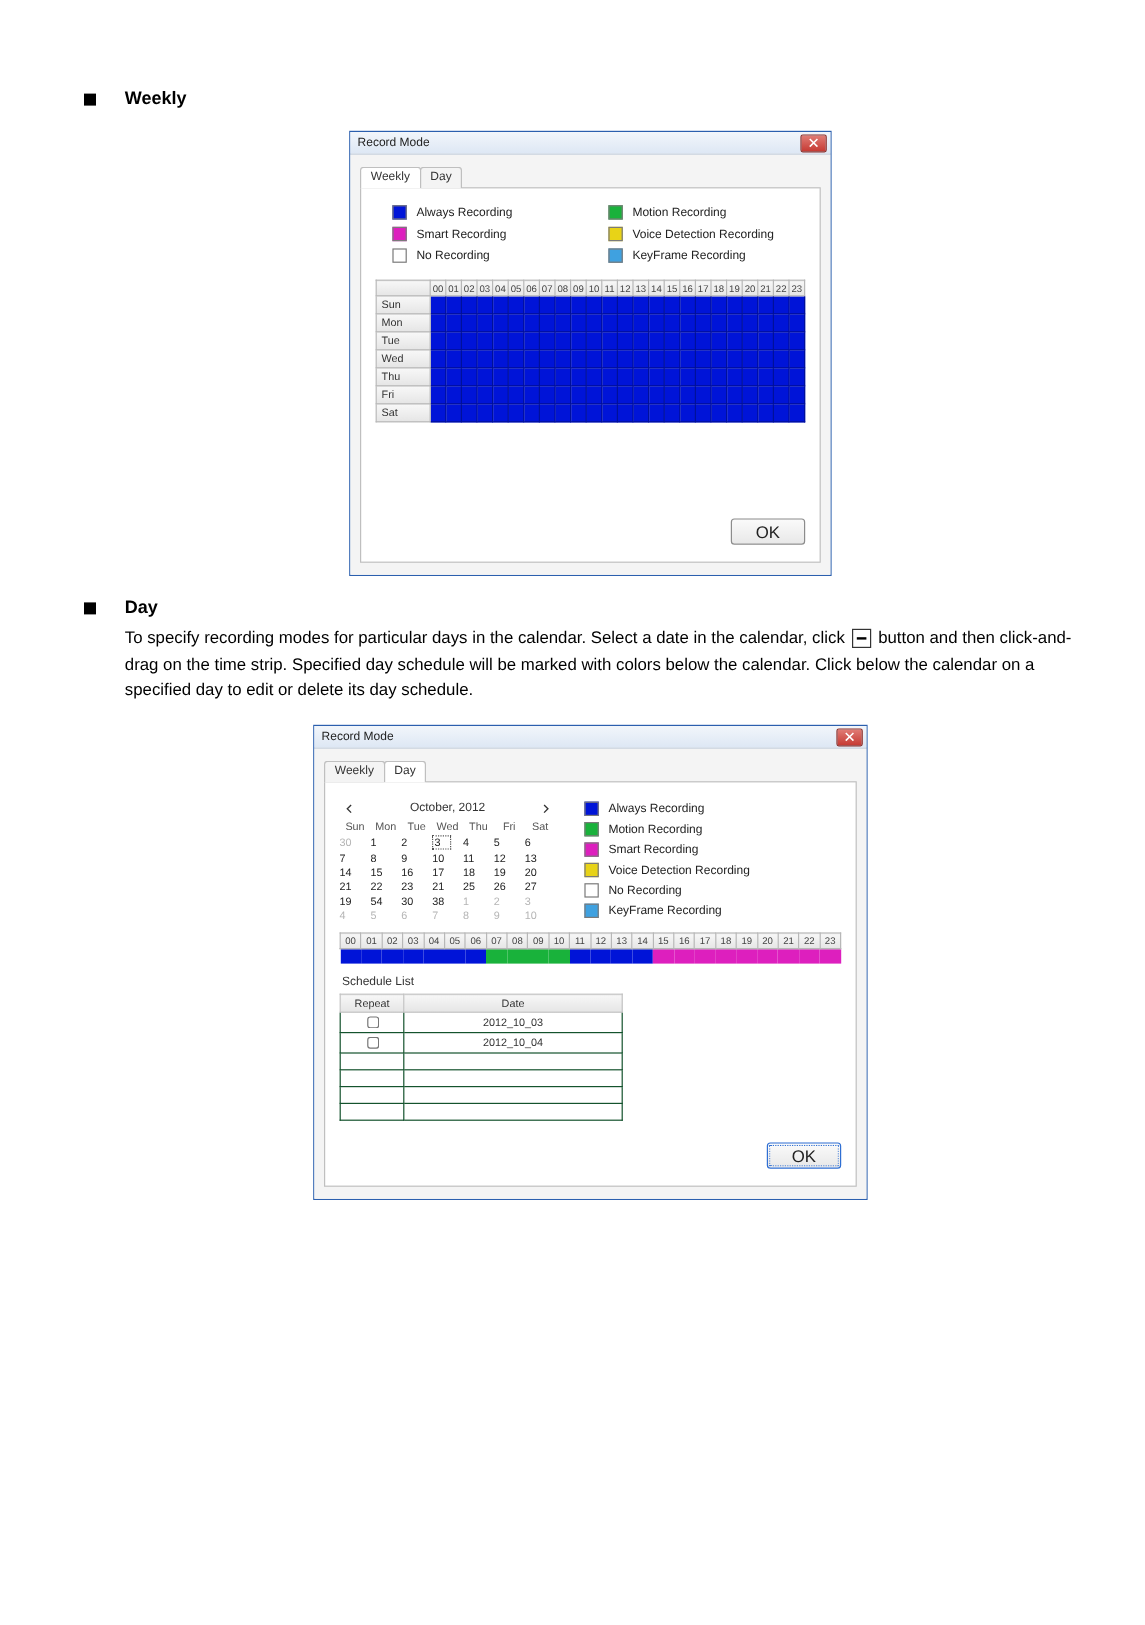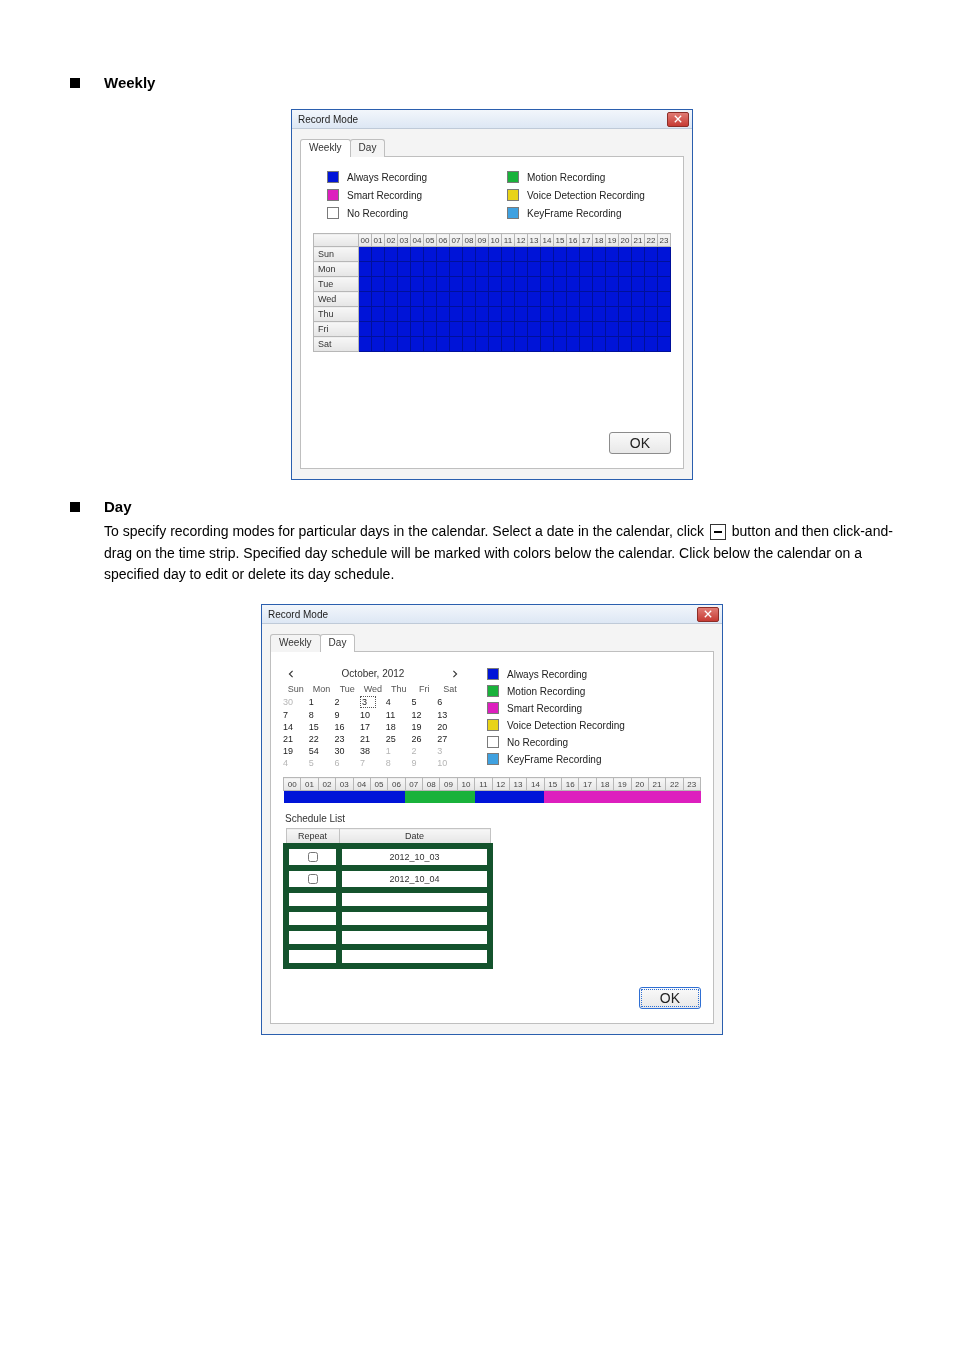--- a/index.html
+++ b/index.html
@@ -245,33 +245,33 @@
   .hour-strip td { height: 12px; padding:0; border:1px solid rgba(0,0,0,0.15);}
   .strip-row td { border:none; }
 
   .schedule-label {
     font-size: 10px;
     color: #333;
     margin: 10px 0 4px 2px;
   }
   .sched-table {
     border-collapse: collapse;
-    width: 210px;
+    width: 236px;
     background: #fff;
   }
   .sched-table th {
     background: linear-gradient(#f7f7f7,#e5e5e5);
     border: 1px solid #c3c3c3;
     font-size: 9px;
     font-weight: normal;
     padding: 2px 4px;
     color: #333;
   }
   .sched-table td {
-    border: 6px solid #14532d;
+    border: 1px solid #14532d;
     font-size: 9px;
     height: 13px;
     text-align: center;
     padding: 0 4px;
     color: #333;
   }
   .sched-table input[type=checkbox]{
     width: 10px; height: 10px;
   }
   .sched-table th.rep { width: 44px; }

